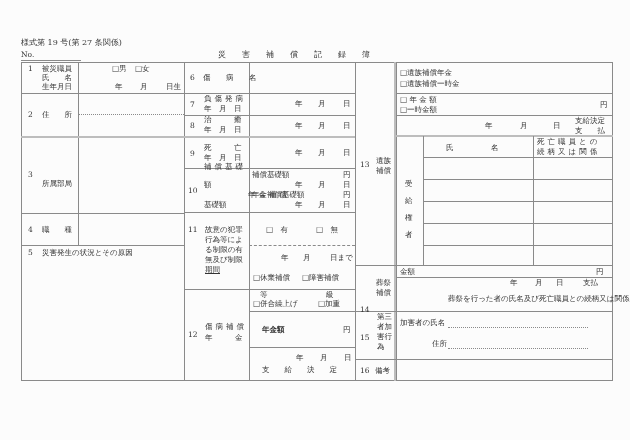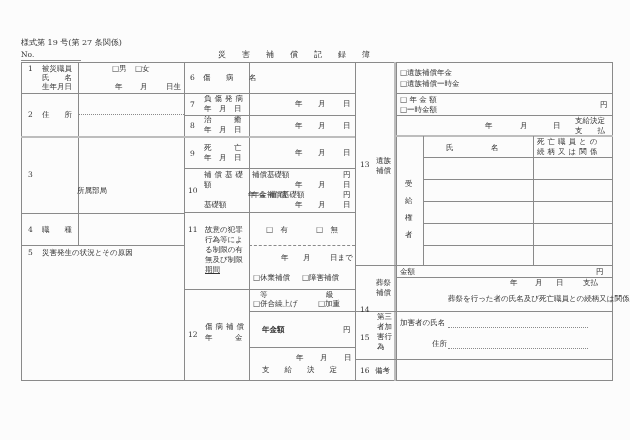--- a/index.html
+++ b/index.html
@@ -38,21 +38,21 @@
 <div class="t" style="left:112px;top:64px;">□男</div>
 <div class="t" style="left:135px;top:64px;">□女</div>
 <div class="t" style="left:115px;top:82px;">年</div>
 <div class="t" style="left:140px;top:82px;">月</div>
 <div class="t" style="left:166px;top:82px;">日生</div>
 
 <div class="t" style="left:28px;top:110px;">2</div>
 <div class="t" style="left:42px;top:110px;">住　　所</div>
 
 <div class="t" style="left:28px;top:170px;">3</div>
-<div class="t" style="left:42px;top:186px;margin-left:35px;">所属部局</div>
+<div class="t" style="left:42px;top:179px;">所属部局</div>
 
 <div class="t" style="left:28px;top:225px;">4</div>
 <div class="t" style="left:42px;top:225px;">職　　種</div>
 
 <div class="t" style="left:28px;top:248px;">5</div>
 <div class="t" style="left:42px;top:248px;">災害発生の状況とその原因</div>
 
 <div class="vl" style="left:249px;top:62px;height:319px;"></div>
 <div class="vl" style="left:355px;top:62px;height:319px;"></div>
 <div class="hl" style="left:184px;top:93px;width:171px;"></div>
@@ -83,21 +83,21 @@
 <div class="t" style="left:343px;top:121px;">日</div>
 
 <div class="t" style="left:190px;top:149px;">9</div>
 <div class="t" style="left:204px;top:143px;">死　　　亡</div>
 <div class="t" style="left:204px;top:153px;">年　月　日</div>
 <div class="t" style="left:295px;top:148px;">年</div>
 <div class="t" style="left:318px;top:148px;">月</div>
 <div class="t" style="left:343px;top:148px;">日</div>
 
 <div class="t" style="left:188px;top:186px;">10</div>
-<div class="t" style="left:204px;top:170px;letter-spacing:3px;">補償基礎</div>
+<div class="t" style="left:204px;top:162px;letter-spacing:3px;">補償基礎</div>
 <div class="t" style="left:204px;top:180px;">額</div>
 <div class="t" style="left:204px;top:190px;letter-spacing:3px;margin-left:44px;">年金補償</div>
 <div class="t" style="left:204px;top:200px;">基礎額</div>
 <div class="t" style="left:252px;top:170px;">補償基礎額</div>
 <div class="t" style="left:343px;top:170px;">円</div>
 <div class="t" style="left:295px;top:180px;">年</div>
 <div class="t" style="left:318px;top:180px;">月</div>
 <div class="t" style="left:343px;top:180px;">日</div>
 <div class="t" style="left:252px;top:190px;">年金補償基礎額</div>
 <div class="t" style="left:343px;top:190px;">円</div>

